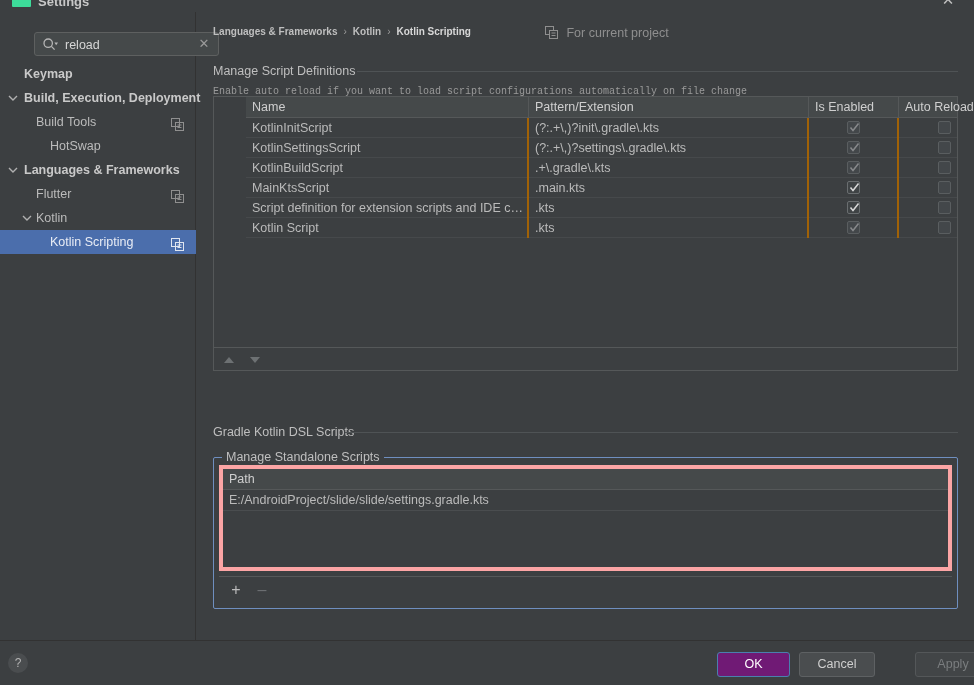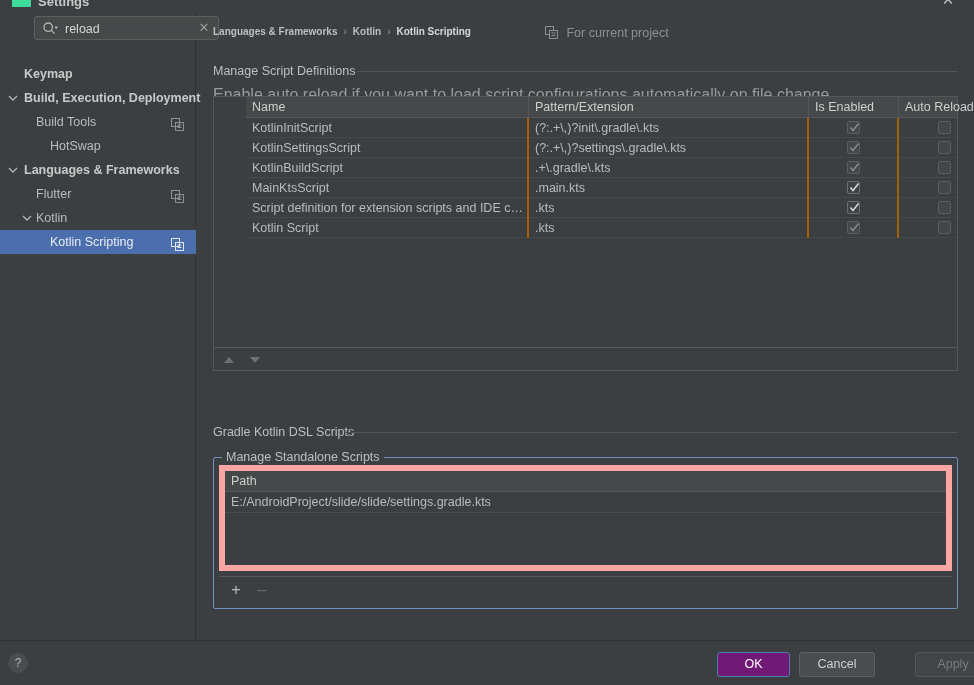--- a/index.html
+++ b/index.html
@@ -32,21 +32,21 @@
     width: 16px; height: 16px; color: #c0c0c0;
     font-size: 15px; line-height: 16px; text-align: center;
   }
 
   
   .sidebar {
     position: absolute; left: 0; top: 12px; width: 196px; height: 628px;
     background: #3c3f41; border-right: 1px solid #323232;
   }
   .search-wrap {
-    position: absolute; left: 5px; top: 4px; width: 185px; height: 32px; padding-left: 29px;
+    position: absolute; left: 5px; top: 20px; width: 185px; height: 32px; padding-left: 29px;
   }
   .search-box {
     width: 185px; height: 24px;
     background: #45494a; border: 1px solid #5e6060; border-radius: 3px;
     position: relative;
   }
   .search-mag {
     position: absolute; left: 7px; top: 4px; width: 16px; height: 16px;
   }
   .search-input-text {
@@ -92,21 +92,21 @@
 
   .section-title {
     position: absolute; font-size: 12.5px; color: #bfbfbf; white-space: nowrap;
   }
   .section-rule {
     position: absolute; height: 1px; background: #4f5355;
   }
 
   .hint {
     position: absolute; left: 16px; top: 74px;
-    font-size: 16px; color: #9a9a9a; white-space: nowrap;
+    font-size: 10px; color: #9a9a9a; white-space: nowrap; font-family: Liberation Mono, monospace;
   }
 
   
   .table-panel {
     position: absolute; left: 16px; top: 84px; width: 745px; height: 275px;
     background: #3c3f41; border: 1px solid #555859; padding-left: 32px;
   }
   .thead {
     position: relative; height: 21px; background: #45494a;
     border-bottom: 1px solid #555859;
@@ -145,21 +145,21 @@
   .group-box {
     position: absolute; left: 16px; top: 445px; width: 745px; height: 152px;
     border: 1px solid #6f8fbf; border-radius: 2px;
   }
   .group-legend {
     position: absolute; left: 8px; top: -8px; padding: 0 4px;
     background: #3c3f41; font-size: 12.5px; color: #bfbfbf; white-space: nowrap;
   }
   .std-table {
     position: absolute; left: 5px; top: 7px; width: 733px; height: 106px;
-    background: #3c3f41; border: 6px solid #fca5a5;
+    background: #3c3f41; border: 4px solid #fca5a5;
   }
   .std-head {
     position: relative; height: 21px; background: #45494a;
     border-bottom: 1px solid #555859;
   }
   .std-head span {
     position: absolute; left: 6px; top: 0; height: 21px; line-height: 21px;
     font-size: 12.5px; color: #cfcfcf;
   }
   .std-row {

